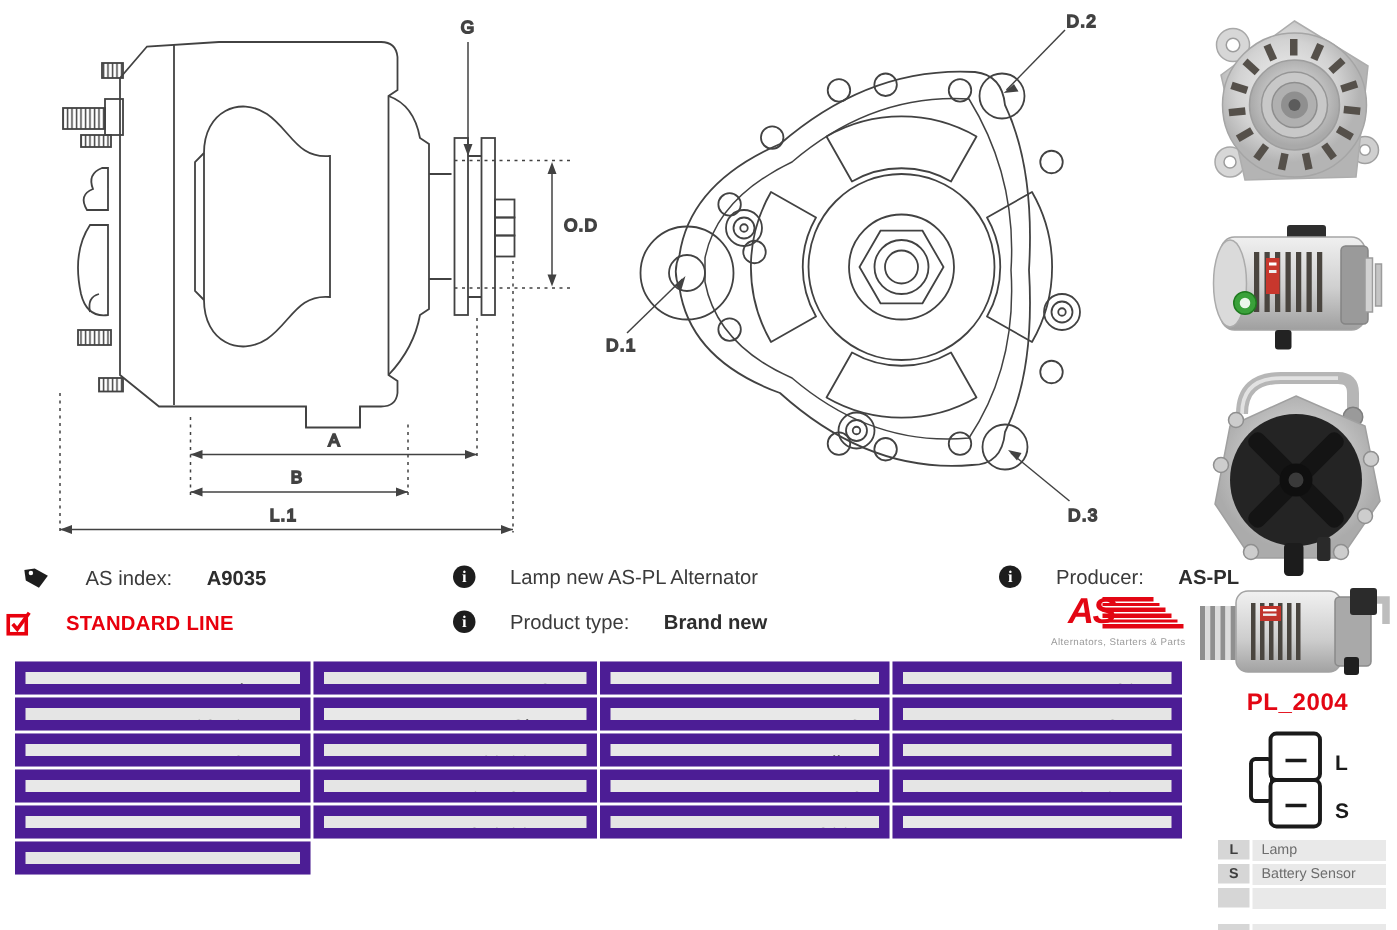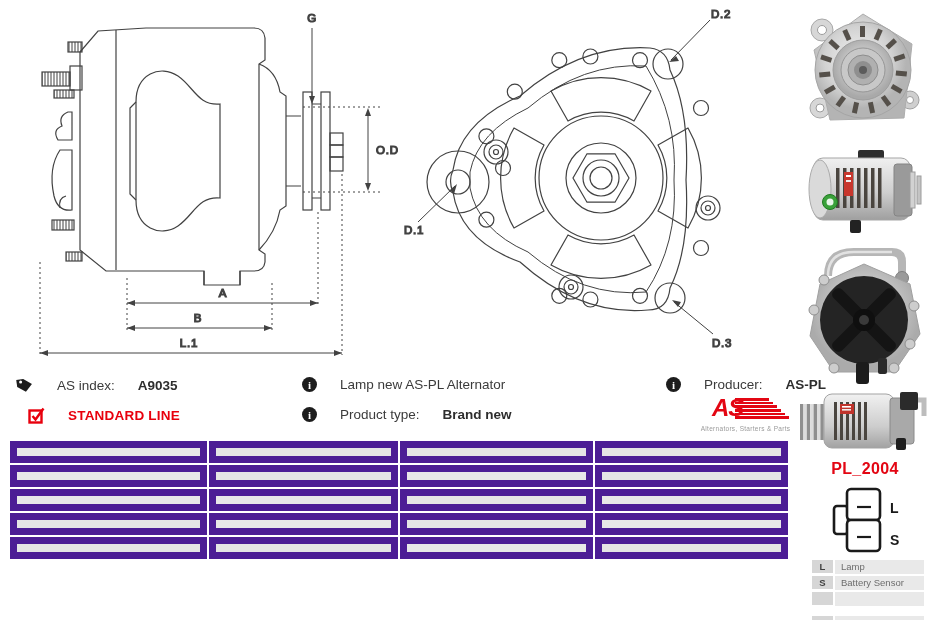--- a/index.html
+++ b/index.html
@@ -340,21 +340,21 @@
     <span class="iicon">i</span>
     <span>Lamp new AS-PL Alternator</span>
   </div>
 
   <div class="info-item" style="left:666px; top:377px;">
     <span class="iicon">i</span>
     <span>Producer:</span>
     <b>AS-PL</b>
   </div>
 
-  <div class="info-item red-line" style="left:28px; top:407px;">
+  <div class="info-item red-line" style="left:4px; top:407px;">
     <svg width="17" height="17" viewBox="0 0 17 17">
       <rect x="1.5" y="3.5" width="12" height="12" fill="none" stroke="#e8000d" stroke-width="2.4"></rect>
       <path d="M4.5,9 L7.5,12.5 L15.5,1.5" fill="none" stroke="#e8000d" stroke-width="2.4"></path>
     </svg>
     <span>STANDARD LINE</span>
   </div>
 
   <div class="info-item" style="left:302px; top:407px;">
     <span class="iicon">i</span>
     <span>Product type:</span>
@@ -372,29 +372,30 @@
         <div style="width:50px;"></div>
         <div style="width:54px;"></div>
       </div>
     </div>
     <div class="tagline">Alternators, Starters &amp; Parts</div>
   </div>
 
   <div class="spec-table">
     <div class="cell lbl">Voltage</div>
     <div class="cell val">12 V</div>
+    <div class="cell lbl">Amp.</div>
     <div class="cell val">120 A</div>
 
     <div class="cell val">103.50 mm</div>
     <div class="cell lbl">Size B</div>
-    <div class="cell val">64.00 mm</div>
 
     <div class="cell lbl">G</div>
     <div class="cell val">8 qty.</div>
     <div class="cell lbl">O.D.1</div>
+    <div class="cell val">60.00 mm</div>
 
     <div class="cell lbl">Pulley</div>
     <div class="cell val">AFP</div>
     <div class="cell lbl">D.1</div>
     <div class="cell val">M10x1.25 mm</div>
 
     <div class="cell lbl">D.2</div>
     <div class="cell val">10.50 mm</div>
     <div class="cell lbl">L.1</div>
     <div class="cell val">250.00 mm</div>

